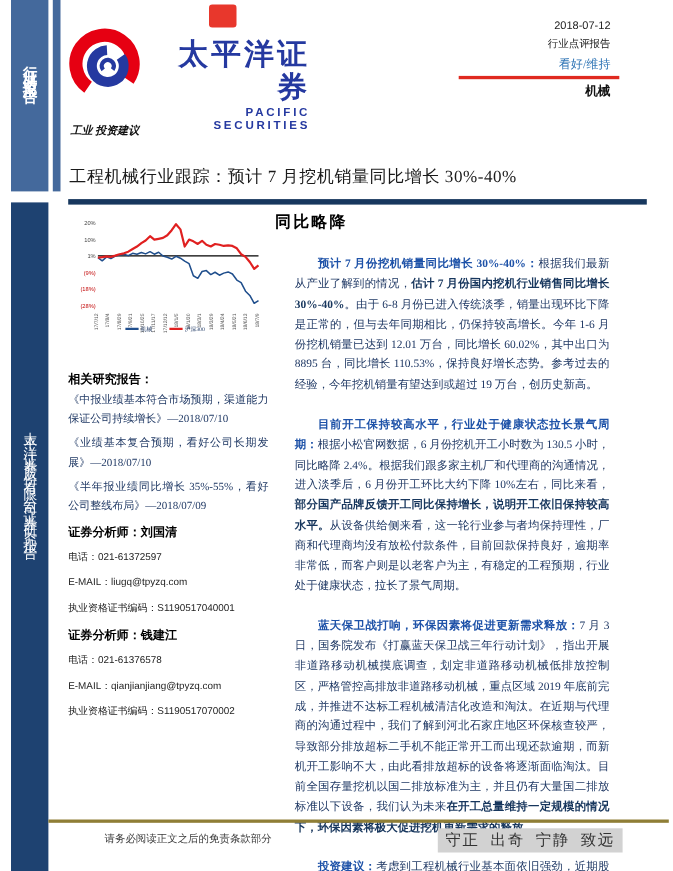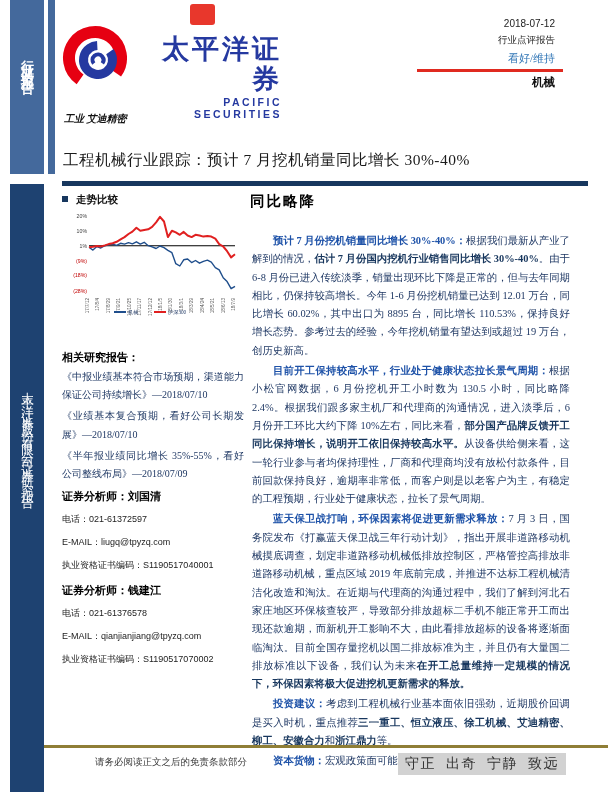--- a/index.html
+++ b/index.html
@@ -44,21 +44,21 @@
   #related-list p{margin:3px 0 0 0;font-size:10px;line-height:18.2px;color:#1F3864;text-align:justify;}
   #analysts{margin-top:6px;}
   .analyst-name{font-size:11px;font-weight:bold;color:#000;margin:4px 0 10px 0;}
   .analyst-row{font-family:Liberation Sans, sans-serif;font-size:9px;color:#222;
                line-height:10px;margin-bottom:13px;}
 
   
   .right-col{position:absolute;left:250px;top:192px;width:322px;}
   .summary-heading{font-size:14.5px;font-weight:bold;color:#000;letter-spacing:2px;}
   #summary-paragraphs{margin-top:21px;}
-  #summary-paragraphs p{margin:2px;text-indent:21px;text-align:justify;font-size:10.4px;
+  #summary-paragraphs p{margin:18px;text-indent:21px;text-align:justify;font-size:10.4px;
                         line-height:18.3px;color:#1F3864;}
   .seg-lead{font-weight:bold;color:#1E52A8;}
   .seg-bold{font-weight:bold;color:#17365D;}
 
   
   .footer-line{position:absolute;left:44px;top:745px;width:564px;height:2.5px;background:#8F7E36;}
   .footer-disclaimer{position:absolute;left:95px;top:756px;font-size:9.5px;color:#3a3a3a;}
   .footer-motto{position:absolute;right:46px;top:753px;background:#D2D2D2;color:#333;
                 font-size:14px;padding:2px 7px;letter-spacing:1.5px;word-spacing:5px;}
 </style>
@@ -90,28 +90,25 @@
   </div>
 
   <div class="meta">
     <div class="meta-date">2018-07-12</div>
     <div class="meta-type">行业点评报告</div>
     <div class="meta-rating">看好/维持</div>
     <div class="meta-line"></div>
     <div class="meta-industry">机械</div>
   </div>
 
-  <div class="category">工业 艾迪精密</div>
+  <div class="category">工业 投资建议</div>
   <div class="page-title">工程机械行业跟踪：预计 7 月挖机销量同比增长 30%-40%</div>
   <div class="title-divider"></div>
 
   <div class="left-col">
-    <div class="chart-header">
-      <span class="bullet"></span><span>走势比较</span>
-    </div>
     <div id="chart">
         <svg width="178" height="132" viewBox="0 0 178 132">
           <text x="25" y="11.8" text-anchor="end" font-size="5.2" fill="#404040" font-family="Liberation Sans,sans-serif">20%</text>
           <text x="25" y="27.4" text-anchor="end" font-size="5.2" fill="#404040" font-family="Liberation Sans,sans-serif">10%</text>
           <text x="25" y="41.5" text-anchor="end" font-size="5.2" fill="#404040" font-family="Liberation Sans,sans-serif">1%</text>
           <text x="25" y="57.1" text-anchor="end" font-size="5.2" fill="#C00000" font-family="Liberation Sans,sans-serif">(9%)</text>
           <text x="25" y="71.2" text-anchor="end" font-size="5.2" fill="#C00000" font-family="Liberation Sans,sans-serif">(18%)</text>
           <text x="25" y="86.8" text-anchor="end" font-size="5.2" fill="#C00000" font-family="Liberation Sans,sans-serif">(28%)</text>
           <line x1="27" y1="39.7" x2="173" y2="39.7" stroke="#000" stroke-width="1.1"></line>
           <text x="27.0" y="92" transform="rotate(-90 27.0 92)" text-anchor="end" font-size="4.6" fill="#555" font-family="Liberation Sans,sans-serif">17/7/12</text>

